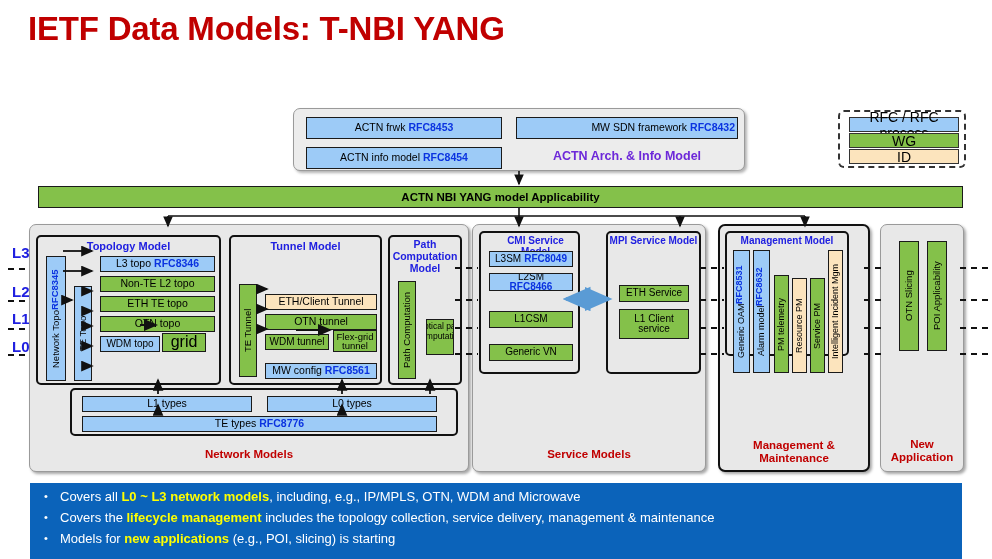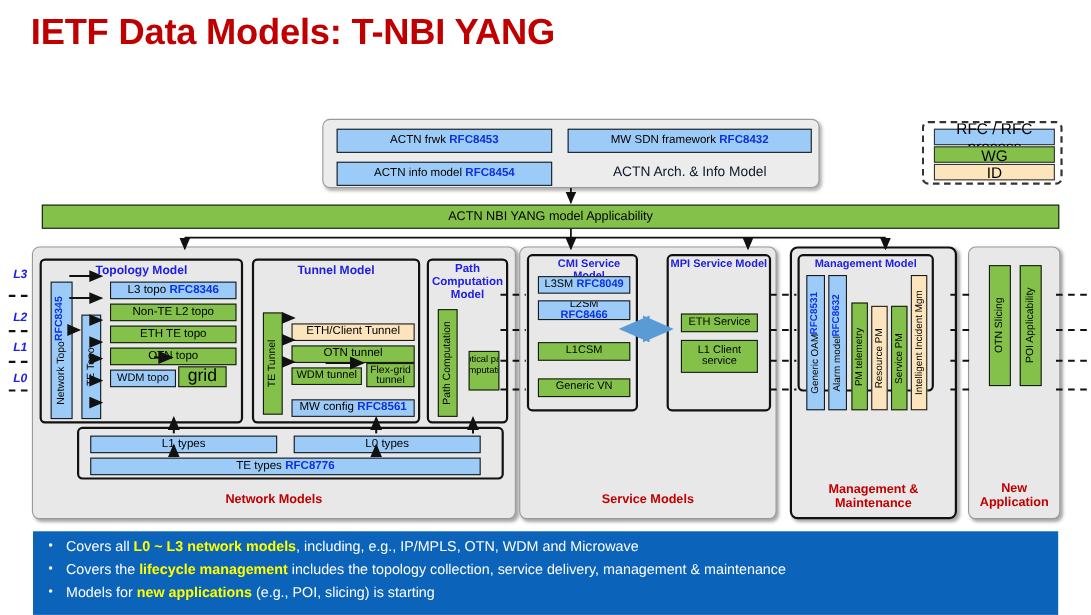--- a/index.html
+++ b/index.html
@@ -74,33 +74,33 @@
     border:1px solid #333;font-size:14px;text-align:center;
     display:flex;align-items:center;justify-content:center;
   }
 
   
   #actn-panel{
     background:#ececec;border:1.3px solid #9a9a9a;border-radius:7px;
     box-shadow:2px 2px 3px rgba(0,0,0,0.3);
   }
   #actn-arch-label{
-    font-size:12.5px;font-weight:normal;color:#0f172a;text-align:center;
+    font-size:12.5px;font-weight:bold;color:#6d28d9;text-align:center;
   }
 
   
   #nbi-bar{
     background:#84c14a;border:1.5px solid #1a1a1a;
     display:flex;align-items:center;justify-content:center;
     font-size:11.5px;
   }
 
   
   .layer-lbl{
-    font-size:11px;font-weight:bold;color:#2020e0;font-style:italic;
+    font-size:15px;font-weight:bold;color:#2020e0;
   }
   .dash-h{
     border-top:2px dashed #111;
   }
 
   
   #wires{position:absolute;left:0;top:0;width:992px;height:559px;pointer-events:none;}
 
   
   #bullets{
@@ -125,34 +125,34 @@
 
 <div class="abs group" id="actn-panel" style="left:293px;top:108px;width:452px;height:63px;">
   <div class="abs node blue" style="left:12px;top:8px;width:196px;height:22px;">
     <span>ACTN frwk</span>
       <span class="rfc">RFC8453</span>
   </div>
   <div class="abs node blue" style="left:12px;top:38px;width:196px;height:22px;">
     <span>ACTN info model</span>
       <span class="rfc">RFC8454</span>
   </div>
-  <div class="abs node blue" style="left:222px;top:8px;width:222px;height:22px;">
+  <div class="abs node blue" style="left:222px;top:8px;width:222px;height:22px;justify-content:flex-end;">
     <span>MW SDN framework</span>
       <span class="rfc">RFC8432</span>
   </div>
   <div class="abs" id="actn-arch-label" style="left:222px;top:40px;width:222px;">ACTN Arch. &amp; Info Model</div>
 </div>
 
 <div class="abs" id="legend" style="left:838px;top:110px;width:128px;height:58px;">
   <div class="abs legend-row" style="left:9px;top:5px;width:110px;height:15px;background:#9dcbf7;">RFC / RFC process</div>
   <div class="abs legend-row" style="left:9px;top:21px;width:110px;height:15px;background:#84c14a;">WG</div>
   <div class="abs legend-row" style="left:9px;top:37px;width:110px;height:15px;background:#fce4bd;">ID</div>
 </div>
 
-<div class="abs" id="nbi-bar" style="left:38px;top:186px;width:925px;height:22px;">ACTN NBI YANG model Applicability</div>
+<div class="abs" id="nbi-bar" style="left:38px;top:186px;width:925px;height:22px;font-weight:bold;">ACTN NBI YANG model Applicability</div>
 
 <div class="abs layer-lbl" style="left:12px;top:244px;">L3</div>
 <div class="abs layer-lbl" style="left:12px;top:283px;">L2</div>
 <div class="abs layer-lbl" style="left:12px;top:310px;">L1</div>
 <div class="abs layer-lbl" style="left:12px;top:338px;">L0</div>
 
 <div class="abs dash-h" style="left:8px;top:268px;width:28px;"></div>
 <div class="abs dash-h" style="left:8px;top:300px;width:28px;"></div>
 <div class="abs dash-h" style="left:8px;top:328px;width:28px;"></div>
 <div class="abs dash-h" style="left:8px;top:354px;width:28px;"></div>

